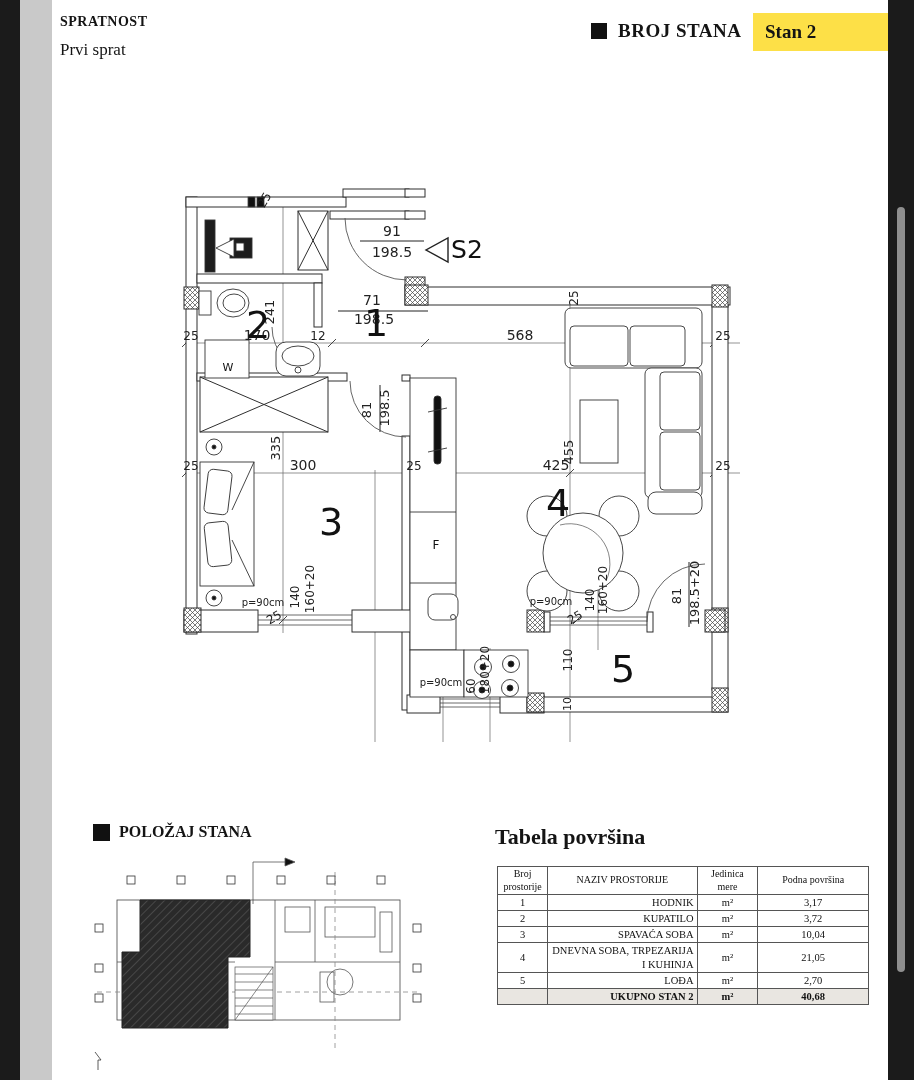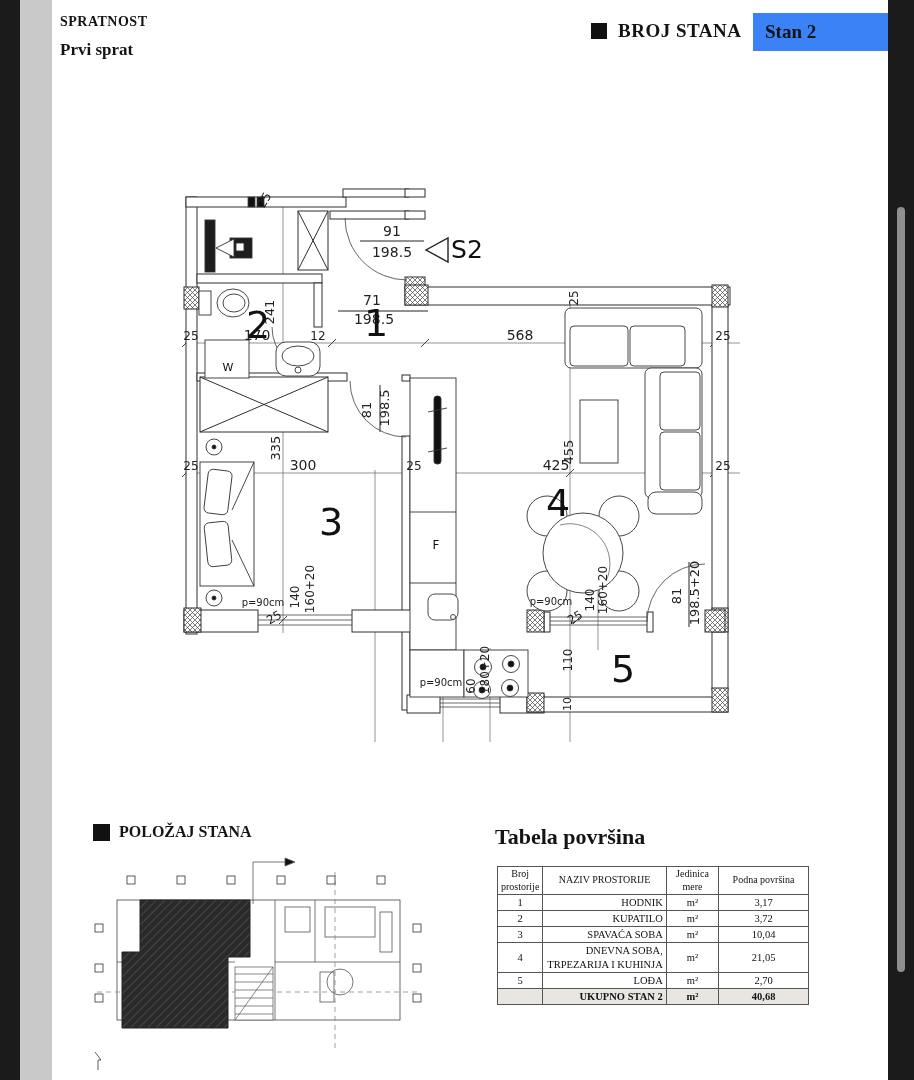--- a/index.html
+++ b/index.html
@@ -4,40 +4,40 @@
 <style>
   html,body{margin:0;padding:0;}
   body{width:914px;height:1080px;position:relative;overflow:hidden;background:#1b1b1b;
        font-family:"Liberation Sans",sans-serif;}
   .frame-black-left{position:absolute;left:0;top:0;width:20px;height:1080px;background:#1b1b1b;}
   .margin-gray{position:absolute;left:20px;top:0;width:32px;height:1080px;background:#c9c9c9;}
   .page{position:absolute;left:52px;top:0;width:836px;height:1080px;background:#ffffff;}
   .frame-black-right{position:absolute;left:888px;top:0;width:26px;height:1080px;background:#1b1b1b;}
   .scrollbar{position:absolute;left:897px;top:207px;width:8px;height:765px;background:#8f8f8f;border-radius:4px;}
 
-  .h-serif{font-family:"Liberation Serif",serif;color:#141414;font-weight:bold;}
+  .h-serif{font-family:"Liberation Serif",serif;color:#141414;}
   #spratnost{position:absolute;left:60px;top:14px;font-size:14px;font-weight:bold;letter-spacing:.5px;}
   #prvi-sprat{position:absolute;left:60px;top:40px;font-size:17px;}
   #broj-stana-row{position:absolute;left:591px;top:20px;display:flex;align-items:center;}
   .blk-sq{width:16px;height:16px;background:#111;display:inline-block;margin-right:11px;}
   #broj-stana-label{font-size:19px;font-weight:bold;letter-spacing:.5px;}
-  #stan-badge{position:absolute;left:753px;top:13px;width:135px;height:38px;background:#3b82f6;}
+  #stan-badge{position:absolute;left:753px;top:13px;width:135px;height:38px;background:#fde047;}
   #stan-badge span{display:block;margin:8px 0 0 12px;font-size:19px;font-weight:bold;}
 
   #polozaj-title{position:absolute;left:93px;top:823px;display:flex;align-items:center;}
   #polozaj-title .blk-sq{width:17px;height:17px;margin-right:9px;}
   #polozaj-label{font-size:16px;font-weight:bold;}
   #tabela-title{position:absolute;left:495px;top:824px;font-size:22px;font-weight:bold;}
 
   svg text{font-family:"DejaVu Sans",sans-serif;}
   svg .dim{fill:#222;}
   svg .room{fill:#111;font-weight:400;}
   svg .s2{fill:#111;}
 
-  #area-table{position:absolute;left:497px;top:866px;width:312px;border-collapse:collapse;
+  #area-table{position:absolute;left:497px;top:866px;width:372px;border-collapse:collapse;
               font-family:"Liberation Serif",serif;color:#111;}
   #area-table th,#area-table td{border:1px solid #555;padding:1px 3px;font-size:10.5px;line-height:1.25;}
   #area-table th{font-weight:normal;text-align:center;font-size:10px;}
   #area-table td.num,#area-table td.unit,#area-table td.val{text-align:center;}
   #area-table td.name{text-align:right;}
   #area-table tr.total{background:#e9e6e1;font-weight:bold;margin-left:44px;}
   #area-table col.c-num{width:45px;} #area-table col.c-name{width:135px;}
   #area-table col.c-unit{width:55px;} #area-table col.c-val{width:100px;}
 </style>
 </head>

